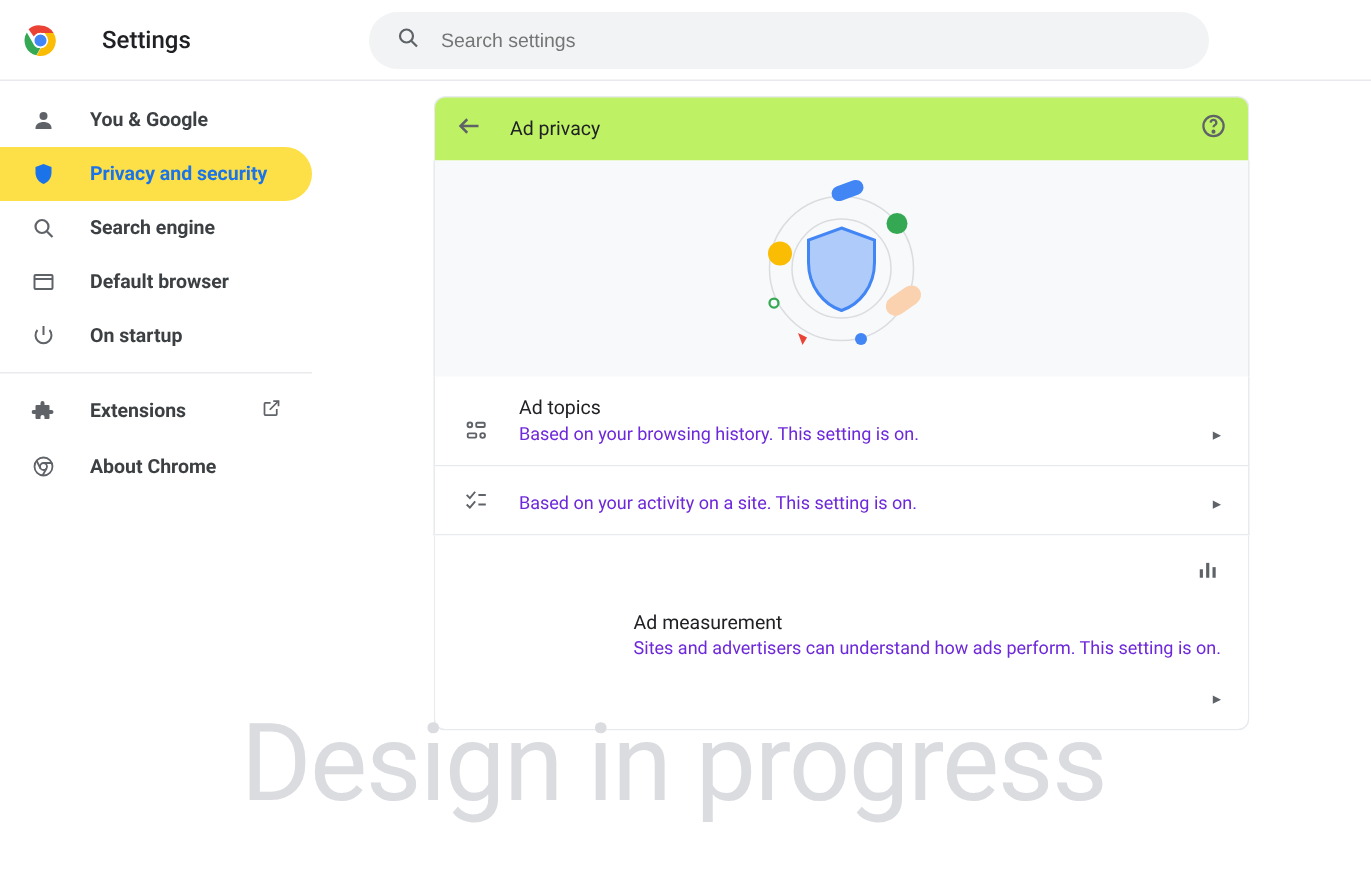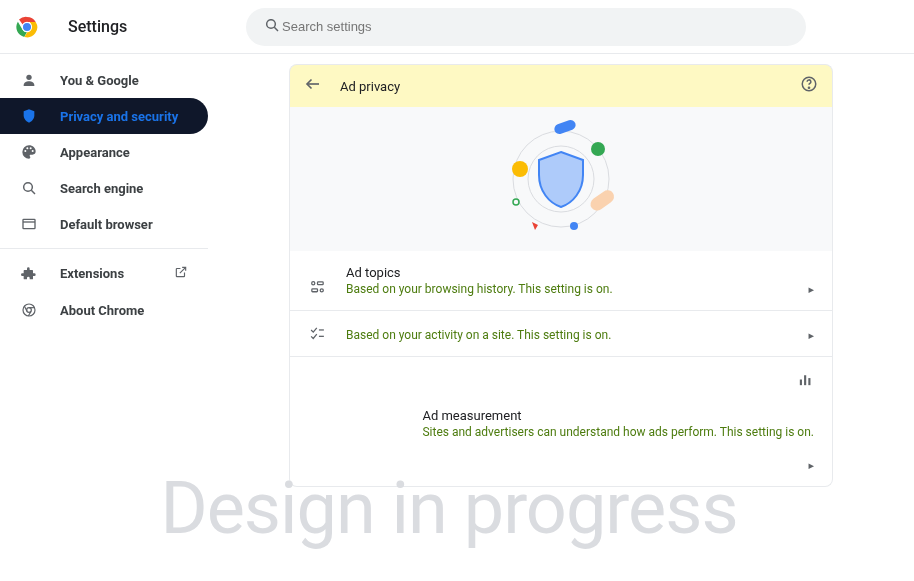--- a/index.html
+++ b/index.html
@@ -35,21 +35,21 @@
     }
     .search-box {
       flex: 1;
       max-width: 560px;
       height: 38px;
       background: #f1f3f4;
       border-radius: 22px;
       display: flex;
       align-items: center;
       padding: 0 18px;
-      gap: 2px;
+      gap: 14px;
     }
     .search-input {
       border: none;
       background: transparent;
       outline: none;
       font-size: 13px;
       color: #5f6368;
       width: 100%;
     }
     .body-row {
@@ -74,21 +74,21 @@
       position: relative;
       font-weight: bold;
     }
     .side-item .icon {
       width: 18px;
       display: flex;
       justify-content: center;
       color: #5f6368;
     }
     .side-item.active {
-      background: #0f172a;
+      background: #fde047;
       color: #1a73e8;
     }
     .side-item.active .icon { color: #1a73e8; }
     .side-sep {
       height: 1px;
       background: #e8eaed;
       margin: 6px 0;
     }
     .ext-launch {
       margin-left: auto;
@@ -105,21 +105,21 @@
     }
     .card-header {
       display: flex;
       align-items: center;
       padding: 10px 14px;
       gap: 18px;
       border: 1px solid #e8eaed;
       border-bottom: none;
       border-top-left-radius: 8px;
       border-top-right-radius: 8px;
-      background: #fef9c3;
+      background: #bef264;
     }
     .card-title {
       font-size: 13px;
       color: #202124;
       flex: 1;
     }
     .hero {
       height: 144px;
       background: #f8f9fa;
       border-left: 1px solid #e8eaed;
@@ -146,21 +146,21 @@
       flex-direction: column;
     }
     .row-text { flex: 1; }
     .row-title {
       font-size: 13px;
       color: #202124;
       margin-bottom: 2px;
     }
     .row-desc {
       font-size: 12px;
-      color: #4d7c0f;
+      color: #6d28d9;
     }
     .row-icon {
       width: 18px;
       color: #5f6368;
       display: flex;
       justify-content: center;
     }
     .chev {
       color: #5f6368;
       font-size: 11px;
@@ -221,43 +221,44 @@
     <div class="side-item active">
       <span class="icon">
         <svg width="16" height="16" viewBox="0 0 24 24" fill="#1a73e8">
             <path d="M12 2l8 3v6c0 5-3.5 9.5-8 11-4.5-1.5-8-6-8-11V5z"></path>
           </svg>
       </span>
       <span>Privacy and security</span>
     </div>
     <div class="side-item">
       <span class="icon">
-        <svg width="16" height="16" viewBox="0 0 24 24" fill="#5f6368">
-            <path d="M12 2a10 10 0 1 0 0 20c1 0 2-.8 2-2 0-.5-.2-1-.5-1.3-.3-.4-.5-.8-.5-1.2 0-1 .8-1.5 1.5-1.5H17a5 5 0 0 0 5-5c0-5-4.5-9-10-9zM6.5 12a1.5 1.5 0 1 1 0-3 1.5 1.5 0 0 1 0 3zm3-4a1.5 1.5 0 1 1 0-3 1.5 1.5 0 0 1 0 3zm5 0a1.5 1.5 0 1 1 0-3 1.5 1.5 0 0 1 0 3zm3 4a1.5 1.5 0 1 1 0-3 1.5 1.5 0 0 1 0 3z"></path>
-          </svg>
-      </span>
-      <span>Appearance</span>
-    </div>
-    <div class="side-item">
-      <span class="icon">
         <svg width="16" height="16" viewBox="0 0 24 24" fill="none" stroke="#5f6368" stroke-width="2.2">
             <circle cx="10.5" cy="10.5" r="6.5"></circle>
             <line x1="21" y1="21" x2="15.5" y2="15.5"></line>
           </svg>
       </span>
       <span>Search engine</span>
     </div>
     <div class="side-item">
       <span class="icon">
         <svg width="16" height="16" viewBox="0 0 24 24" fill="none" stroke="#5f6368" stroke-width="2">
             <rect x="3" y="5" width="18" height="14" rx="1"></rect>
             <line x1="3" y1="9" x2="21" y2="9"></line>
           </svg>
       </span>
       <span>Default browser</span>
+    </div>
+    <div class="side-item">
+      <span class="icon">
+        <svg width="16" height="16" viewBox="0 0 24 24" fill="none" stroke="#5f6368" stroke-width="2">
+            <path d="M18 6a8 8 0 1 1-12 0"></path>
+            <line x1="12" y1="2" x2="12" y2="11"></line>
+          </svg>
+      </span>
+      <span>On startup</span>
     </div>
     <div class="side-sep"></div>
     <div class="side-item">
       <span class="icon">
         <svg width="16" height="16" viewBox="0 0 24 24" fill="#5f6368">
             <path d="M20 11h-2V7a1 1 0 0 0-1-1h-4V4a2 2 0 1 0-4 0v2H5a1 1 0 0 0-1 1v4H2a2 2 0 1 0 0 4h2v4a1 1 0 0 0 1 1h4v-2a2 2 0 1 1 4 0v2h4a1 1 0 0 0 1-1v-4h2a2 2 0 1 0 0-4z"></path>
           </svg>
       </span>
       <span>Extensions</span>
       <span class="ext-launch">

